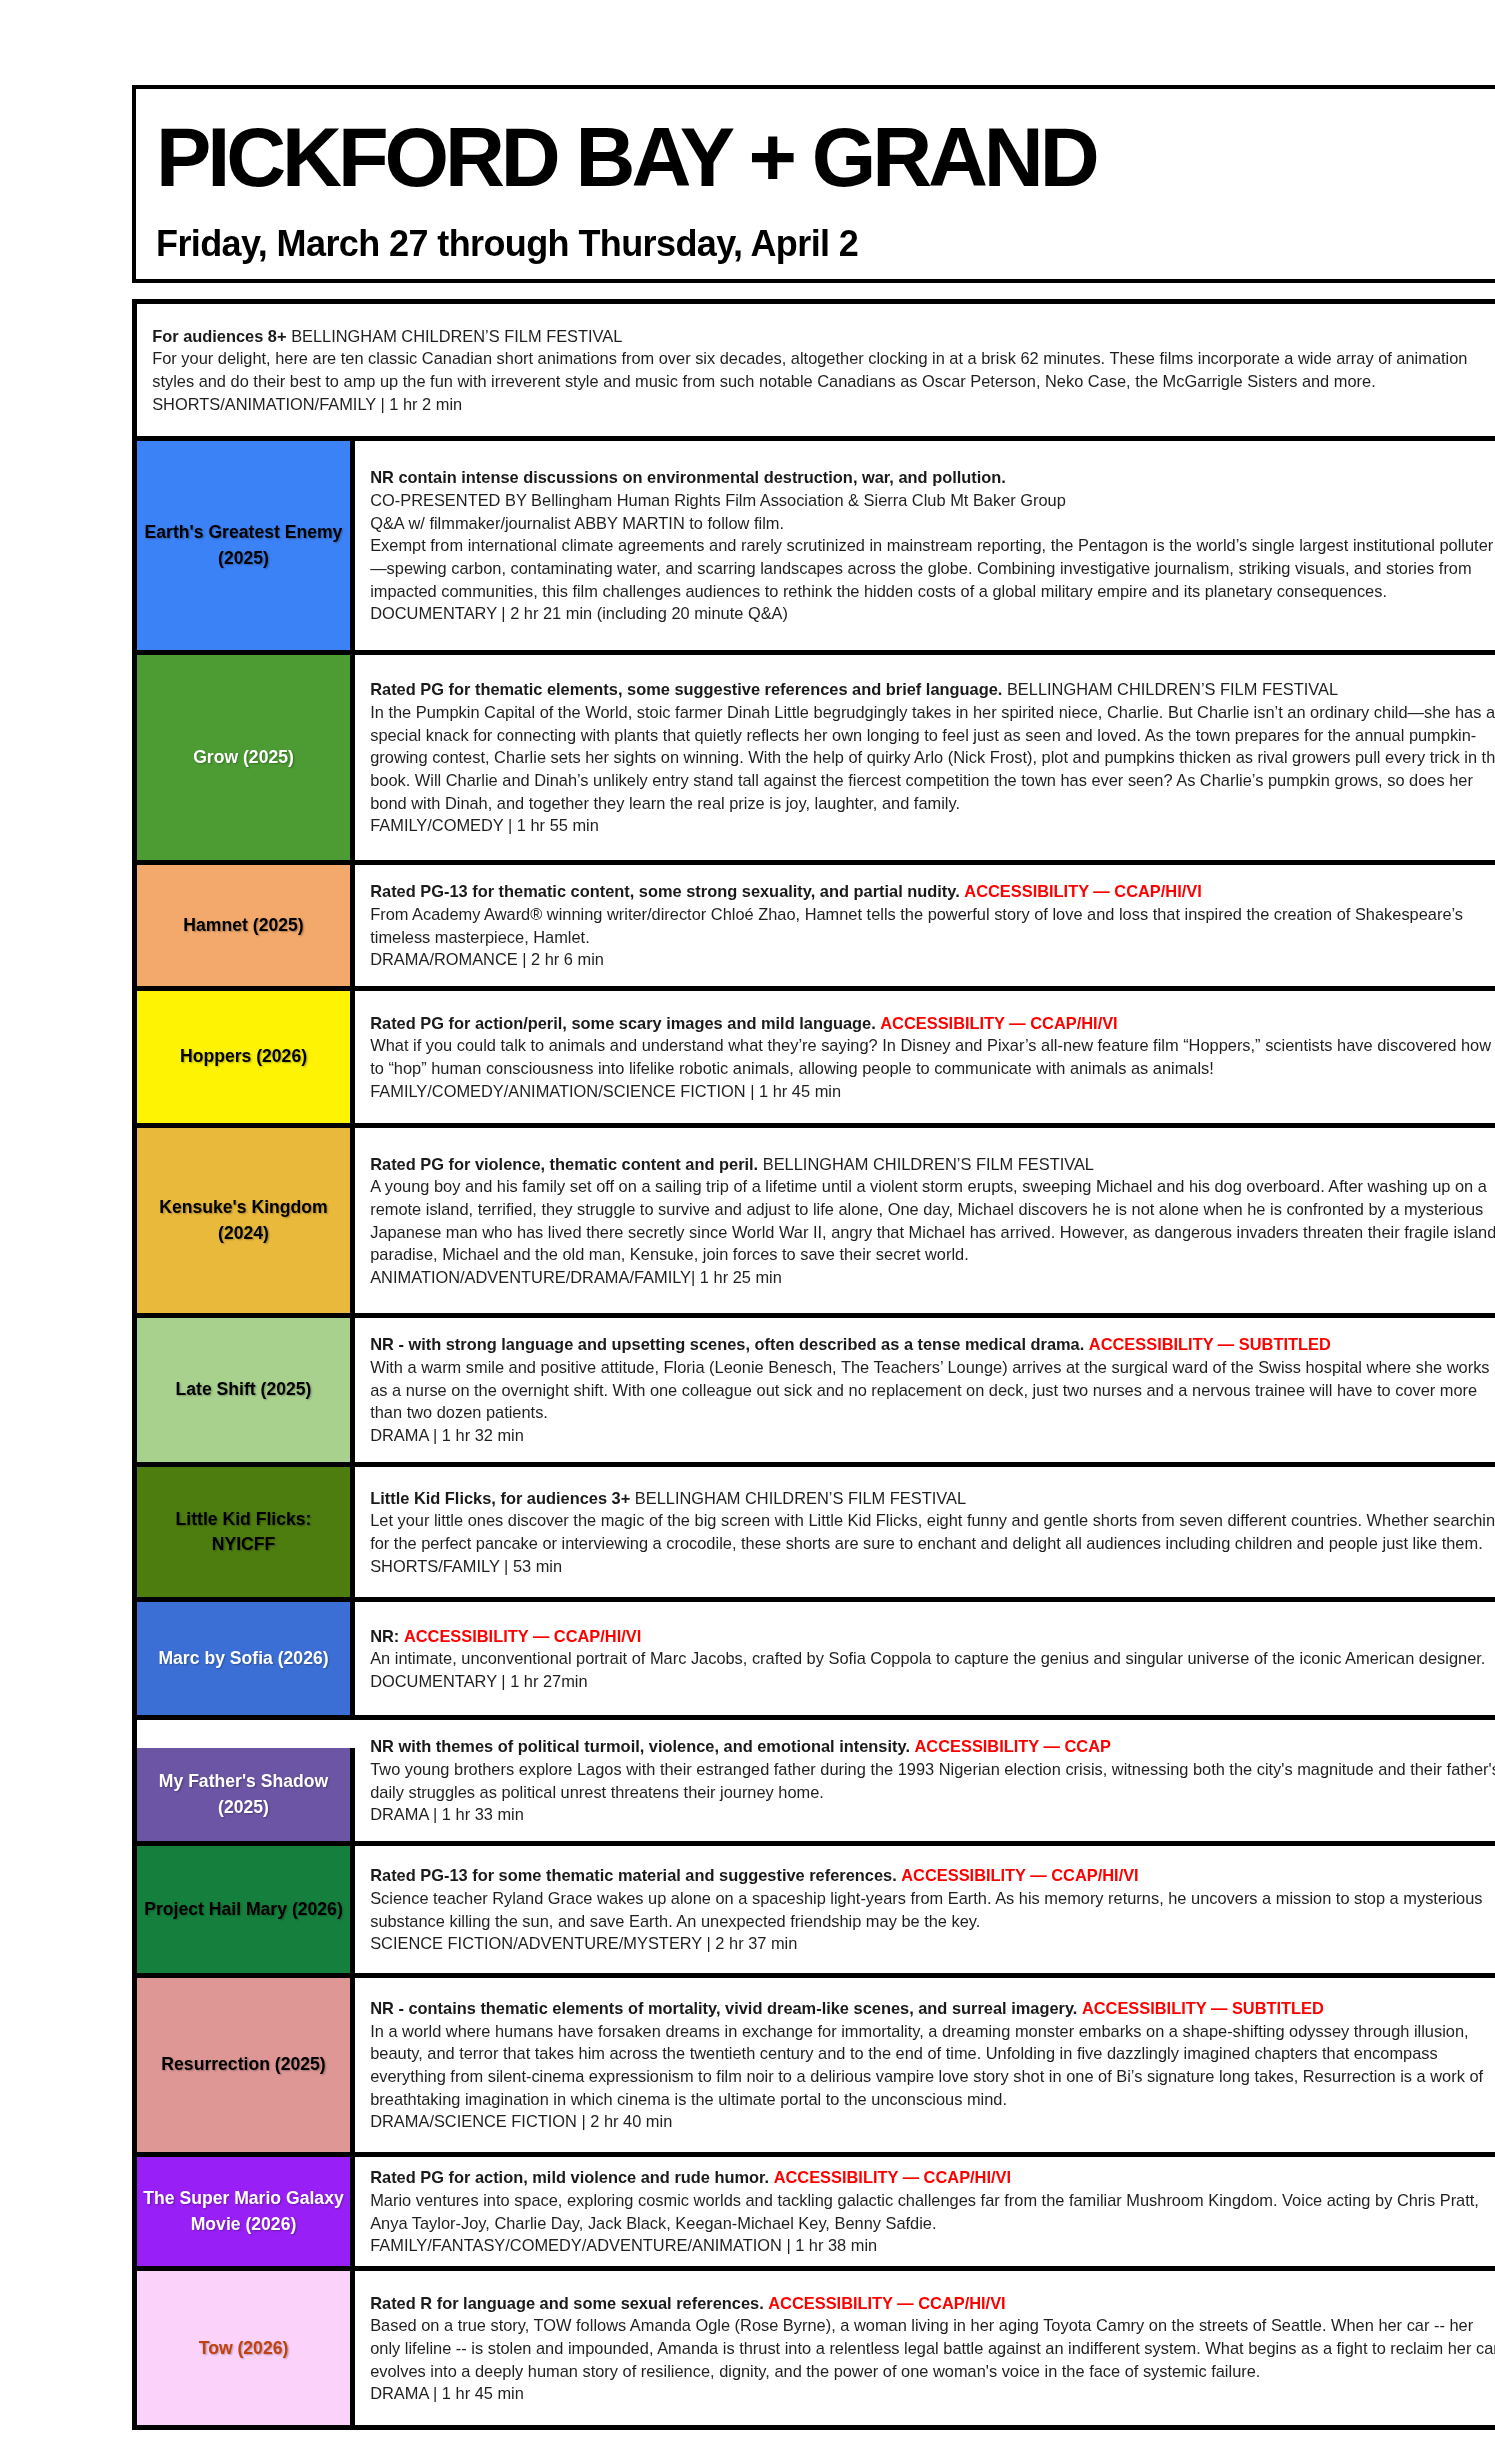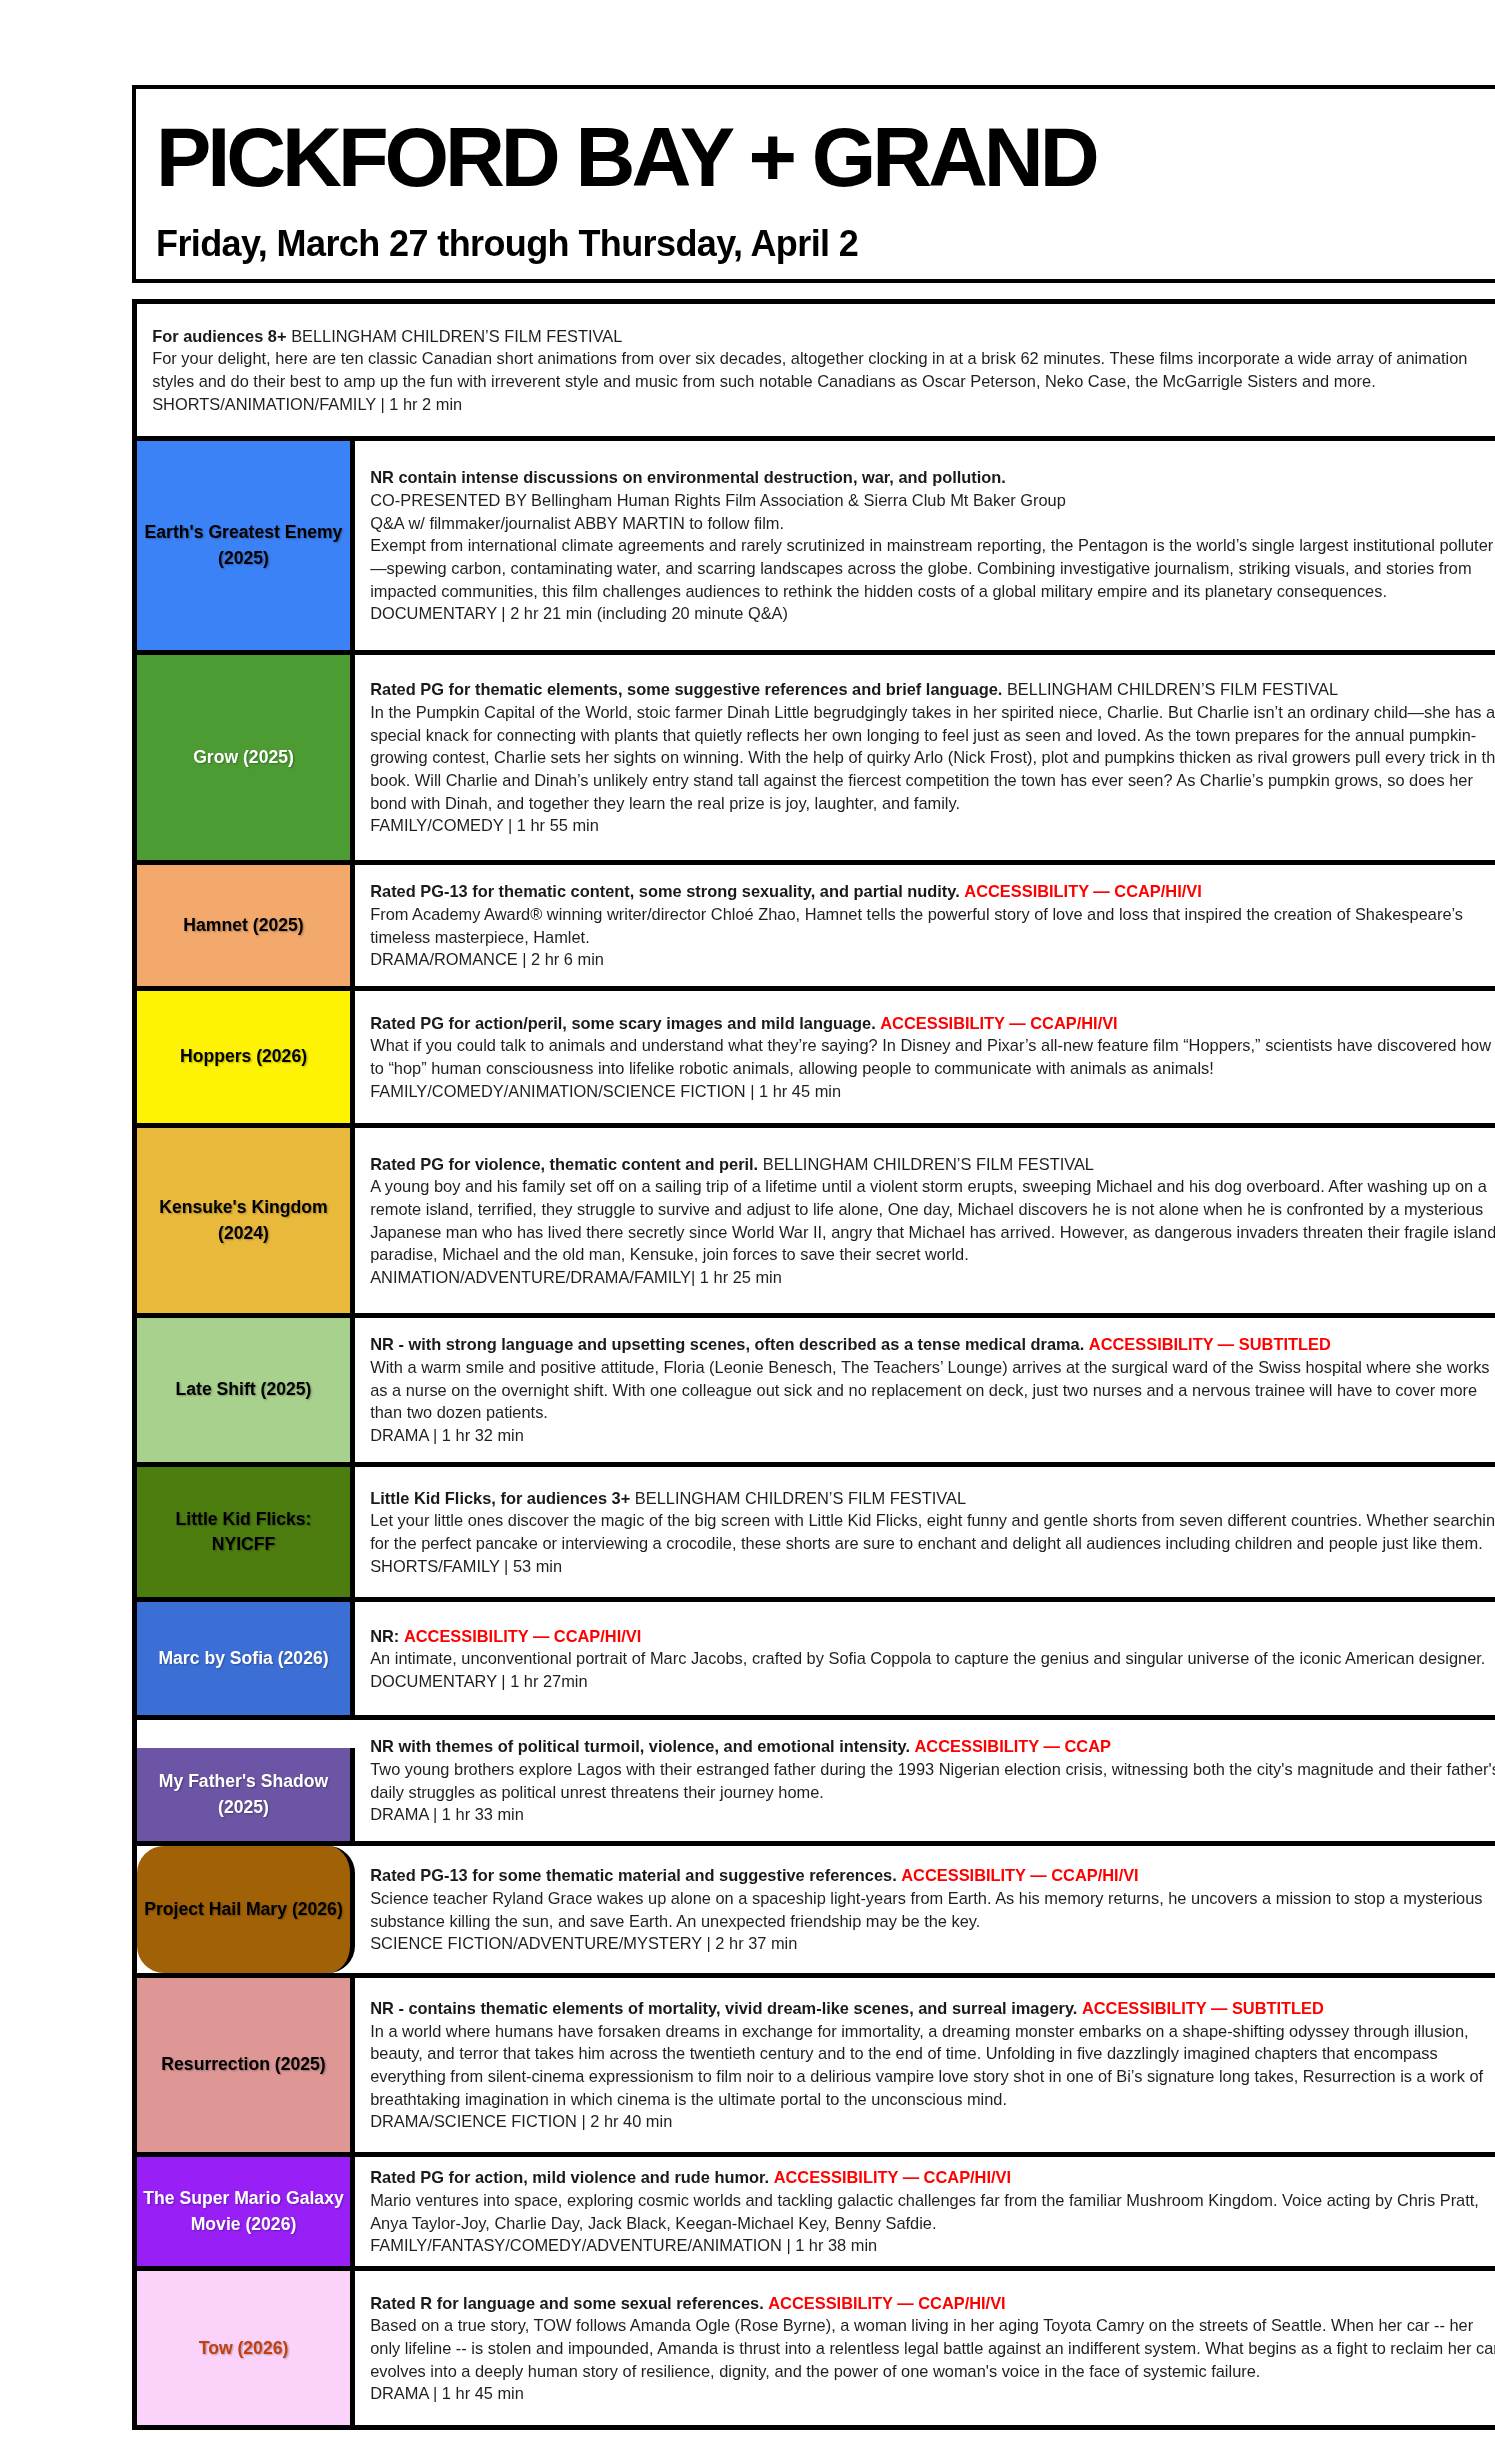--- a/index.html
+++ b/index.html
@@ -167,21 +167,21 @@
       <div class="rating-line">
         <span class="rating-bold">NR with themes of political turmoil, violence, and emotional intensity.</span>
         <span class="rating-suffix"></span>
         <span class="accessibility">ACCESSIBILITY — CCAP</span>
       </div>
       <div class="desc">Two young brothers explore Lagos with their estranged father during the 1993 Nigerian election crisis, witnessing both the city's magnitude and their father's daily struggles as political unrest threatens their journey home.</div>
       <div class="genre">DRAMA | 1 hr 33 min</div>
     </div>
   </div>
       <div class="row" style="min-height: 127px;">
-    <div class="title-cell" style="background: #a16207; border-radius: 27px;">
+    <div class="title-cell" style="background: #15803d;">
       <div class="film-title" style="color: rgb(0, 0, 0);">Project Hail Mary (2026)</div>
     </div>
     <div class="desc-cell">
       <div class="rating-line">
         <span class="rating-bold">Rated PG-13 for some thematic material and suggestive references.</span>
         <span class="rating-suffix"></span>
         <span class="accessibility">ACCESSIBILITY — CCAP/HI/VI</span>
       </div>
       <div class="desc">Science teacher Ryland Grace wakes up alone on a spaceship light-years from Earth. As his memory returns, he uncovers a mission to stop a mysterious substance killing the sun, and save Earth. An unexpected friendship may be the key.</div>
       <div class="genre">SCIENCE FICTION/ADVENTURE/MYSTERY | 2 hr 37 min</div>

